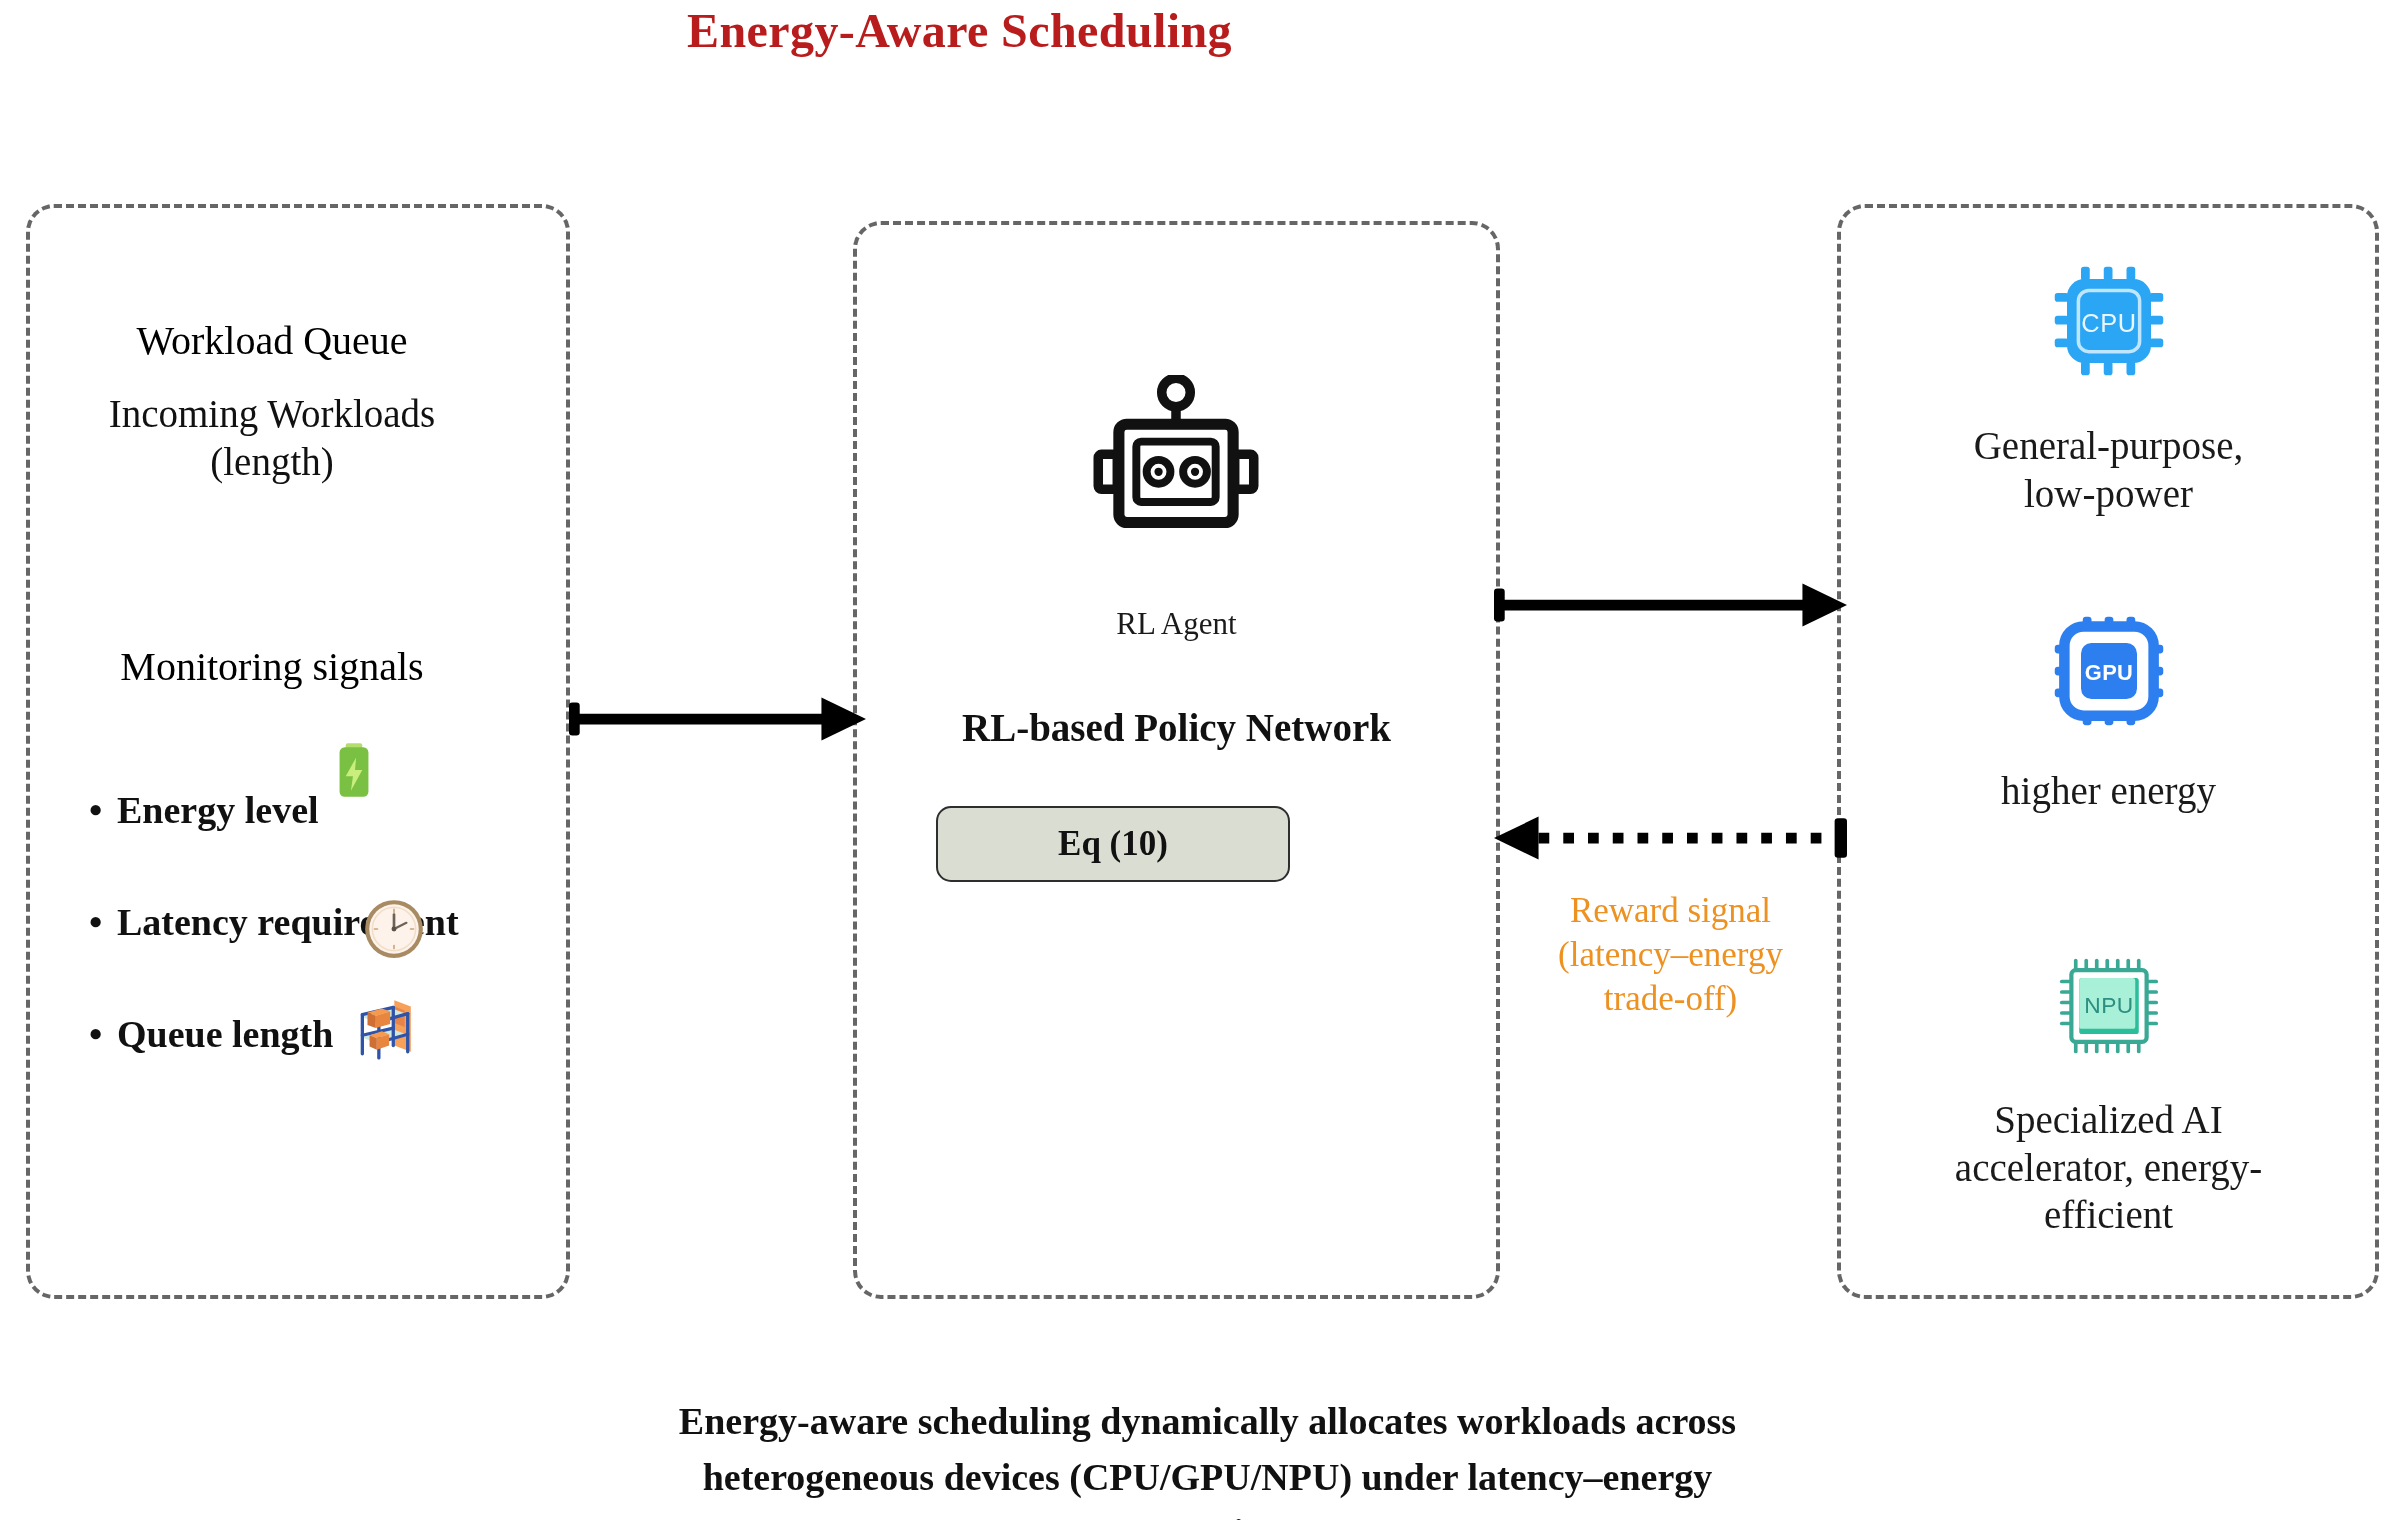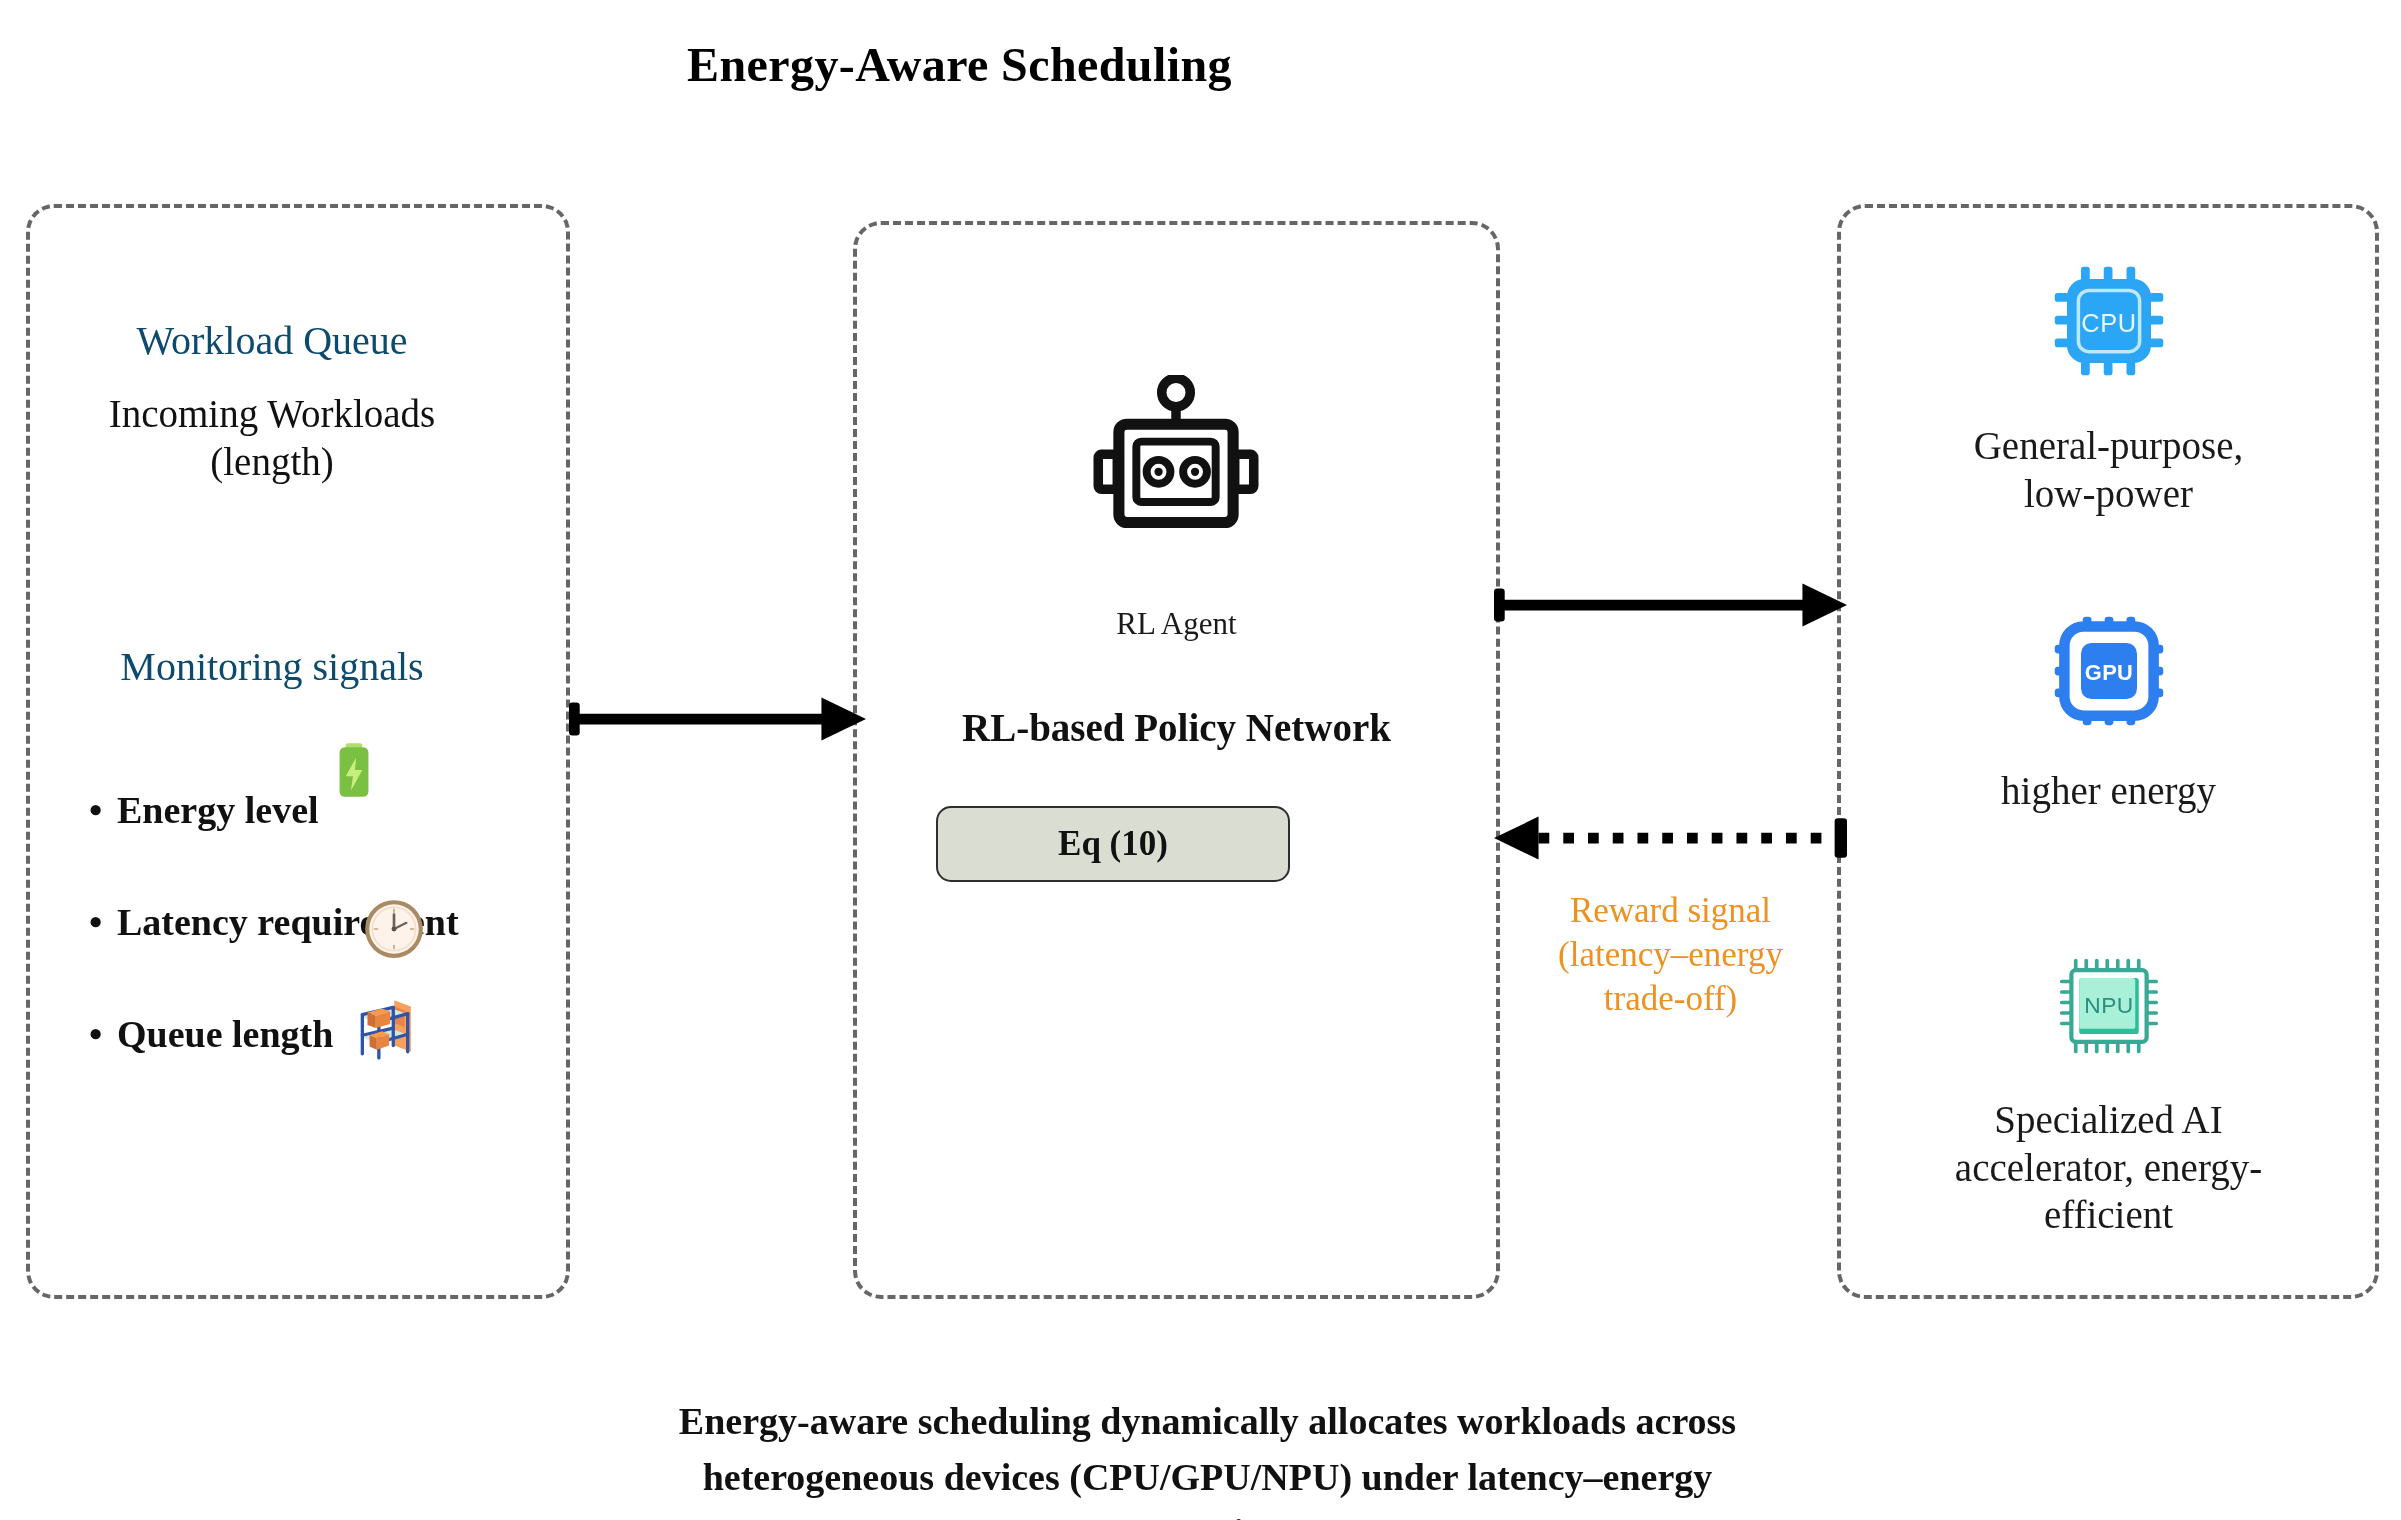--- a/index.html
+++ b/index.html
@@ -19,43 +19,42 @@
   .title {
     position: absolute;
     top: 3.3px;
     left: 0;
     width: 1919px;
     text-align: center;
     font-family: "Liberation Serif", "DejaVu Serif", serif;
     font-weight: bold;
     font-size: 48px;
     letter-spacing: 0.4px;
-    color: #000000;
-    margin-top: 34px;
+    color: #b91c1c;
   }
 
   
   .panel {
     position: absolute;
     border: 4.1px dashed #666666;
     border-radius: 28px;
     box-sizing: border-box;
     background: #ffffff;
   }
   #panel-left   { left: 26px;   top: 204px; width: 544px;  height: 1095px; }
   #panel-center { left: 853px; top: 221px; width: 647px;  height: 1078px; }
   #panel-right  { left: 1837px; top: 204px; width: 542px;  height: 1095px; }
 
   
   .wl-heading {
     position: absolute;
     left: 0; width: 544px;
     text-align: center;
     font-size: 40px;
-    color: #0c4a6e;
+    color: #000000;
   }
   #wl-queue      { top: 317px; }
   #mon-signals   { top: 643px; }
 
   .wl-sub {
     position: absolute;
     left: 0; width: 544px;
     text-align: center;
     font-weight: normal;
     font-size: 39px;

